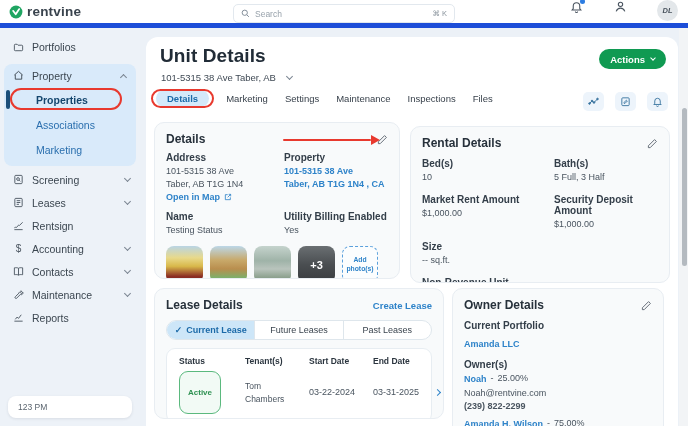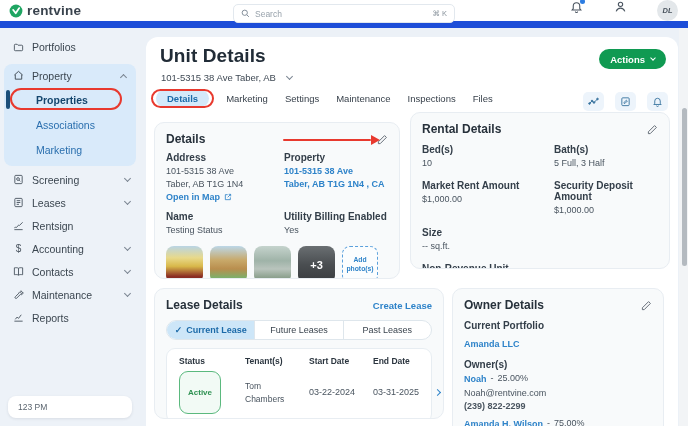--- a/index.html
+++ b/index.html
@@ -1,20 +1,20 @@
 <!DOCTYPE html>
 <html><head>
 <meta charset="utf-8">
 <style>
   * { margin:0; padding:0; box-sizing:border-box; }
   html,body { width:688px; height:426px; overflow:hidden; }
   body { font-family:"Liberation Sans", sans-serif; background:#ecf1f7; position:relative; color:#3b4650; }
 
   
-  .topbar { position:absolute; left:0; top:0; width:688px; height:28px; background:#fff; border-bottom:7px solid #1d4ed8; z-index:30; display:flex; align-items:center; }
+  .topbar { position:absolute; left:0; top:0; width:688px; height:28px; background:#fff; border-bottom:5px solid #1d4ed8; z-index:30; display:flex; align-items:center; }
   .logo { display:flex; align-items:center; gap:4px; margin-left:9px; }
   .logo-text { font-size:13.5px; font-weight:600; color:#39434d; letter-spacing:.2px; }
   .searchbox { position:absolute; left:233px; top:4px; width:222px; height:19px; background:#fff; border:1px solid #e2e8ee; border-radius:5px; display:flex; align-items:center; padding:0 7px; gap:5px; }
   .searchbox input { border:none; outline:none; flex:1; font-size:8.5px; color:#49545f; font-family:"Liberation Sans",sans-serif; background:transparent; }
   .searchbox input::placeholder { color:#98a2ab; }
   .kbd { font-size:7.5px; color:#8b959e; white-space:nowrap; }
   .topbar-right { position:absolute; right:10px; top:0; height:28px; display:flex; align-items:flex-start; gap:30px;font-style:italic; }
   .bell-wrap { position:relative; width:14px; height:14px; }
   .bell-dot { position:absolute; right:-1px; top:-1px; width:5px; height:5px; border-radius:50%; background:#2d7de2; }
   .avatar { width:21px; height:21px; border-radius:50%; background:#e3e7ea; display:flex; align-items:center; justify-content:center; font-size:7.5px; font-weight:700; color:#4a545e; }
@@ -64,21 +64,21 @@
   .photo { width:37px; height:37px; border-radius:8px; cursor:pointer; }
   .photo.p1 { background:linear-gradient(180deg,#b9d4e4 0%,#e3d astronom88 0%); background:linear-gradient(180deg,#b9d4e4 0%,#e8d98a 32%,#d8b84a 55%,#8c2f25 82%,#7a241c 100%); }
   .photo.p2 { background:linear-gradient(180deg,#bcd7e8 0%,#c8a96a 38%,#b98e4e 62%,#7fae6a 85%,#6b9e58 100%); }
   .photo.p3 { background:linear-gradient(180deg,#c5d3cd 0%,#9fb3a8 40%,#b9c4bd 62%,#6f8a70 100%); }
   .photo.p4 { background:linear-gradient(180deg,#6a6f72 0%,#4a4e51 50%,#383b3e 100%); display:flex; align-items:center; justify-content:center; color:#fff; font-size:11px; font-weight:600; }
   .add-photos { width:36px; height:37px; border:1.5px dashed #5aa0dc; border-radius:8px; color:#2e83c9; font-size:6.8px; font-weight:600; display:flex; align-items:center; justify-content:center; text-align:center; line-height:1.3; cursor:pointer; background:#fbfdfe; }
   .annotation-arrow { position:absolute; left:128px; top:12px; width:97px; height:10px; pointer-events:none; z-index:40; }
   .arrow-line { position:absolute; left:0; top:3.5px; width:88px; height:2.5px; background:#e8392e; border-radius:2px; }
   .arrow-head { position:absolute; right:0; top:0; width:0; height:0; border-top:5px solid transparent; border-bottom:5px solid transparent; border-left:9px solid #e8392e; }
 
-  .rental-card { left:264px; top:75px; width:260px; height:157px; }
+  .rental-card { left:264px; top:89px; width:260px; height:157px; }
   .rgrid { display:grid; grid-template-columns:132px 1fr; margin-top:8px; row-gap:10px; }
 
   .lease-card { left:8px; top:251px; width:290px; height:131px; }
   .segctl { display:flex; margin-top:8px; height:20px; border:1px solid #dee6ec; border-radius:11px; overflow:hidden; background:#fff; }
   .seg { flex:1; display:flex; align-items:center; justify-content:center; font-size:9px; color:#3b454f; cursor:pointer; gap:4px; }
   .seg + .seg { border-left:1px solid #dee6ec; }
   .seg.active { background:#cde6f8; color:#1c6aa8; font-weight:600; }
   .lease-table { margin-top:8px; background:#fff; border:1px solid #e7edf2; border-radius:9px; padding:7px 10px 8px 12px; }
   .lt-grid { display:grid; grid-template-columns:66px 64px 64px 62px 1fr; }
   .lt-head { font-size:8.5px; font-weight:700; color:#2b353f; }

